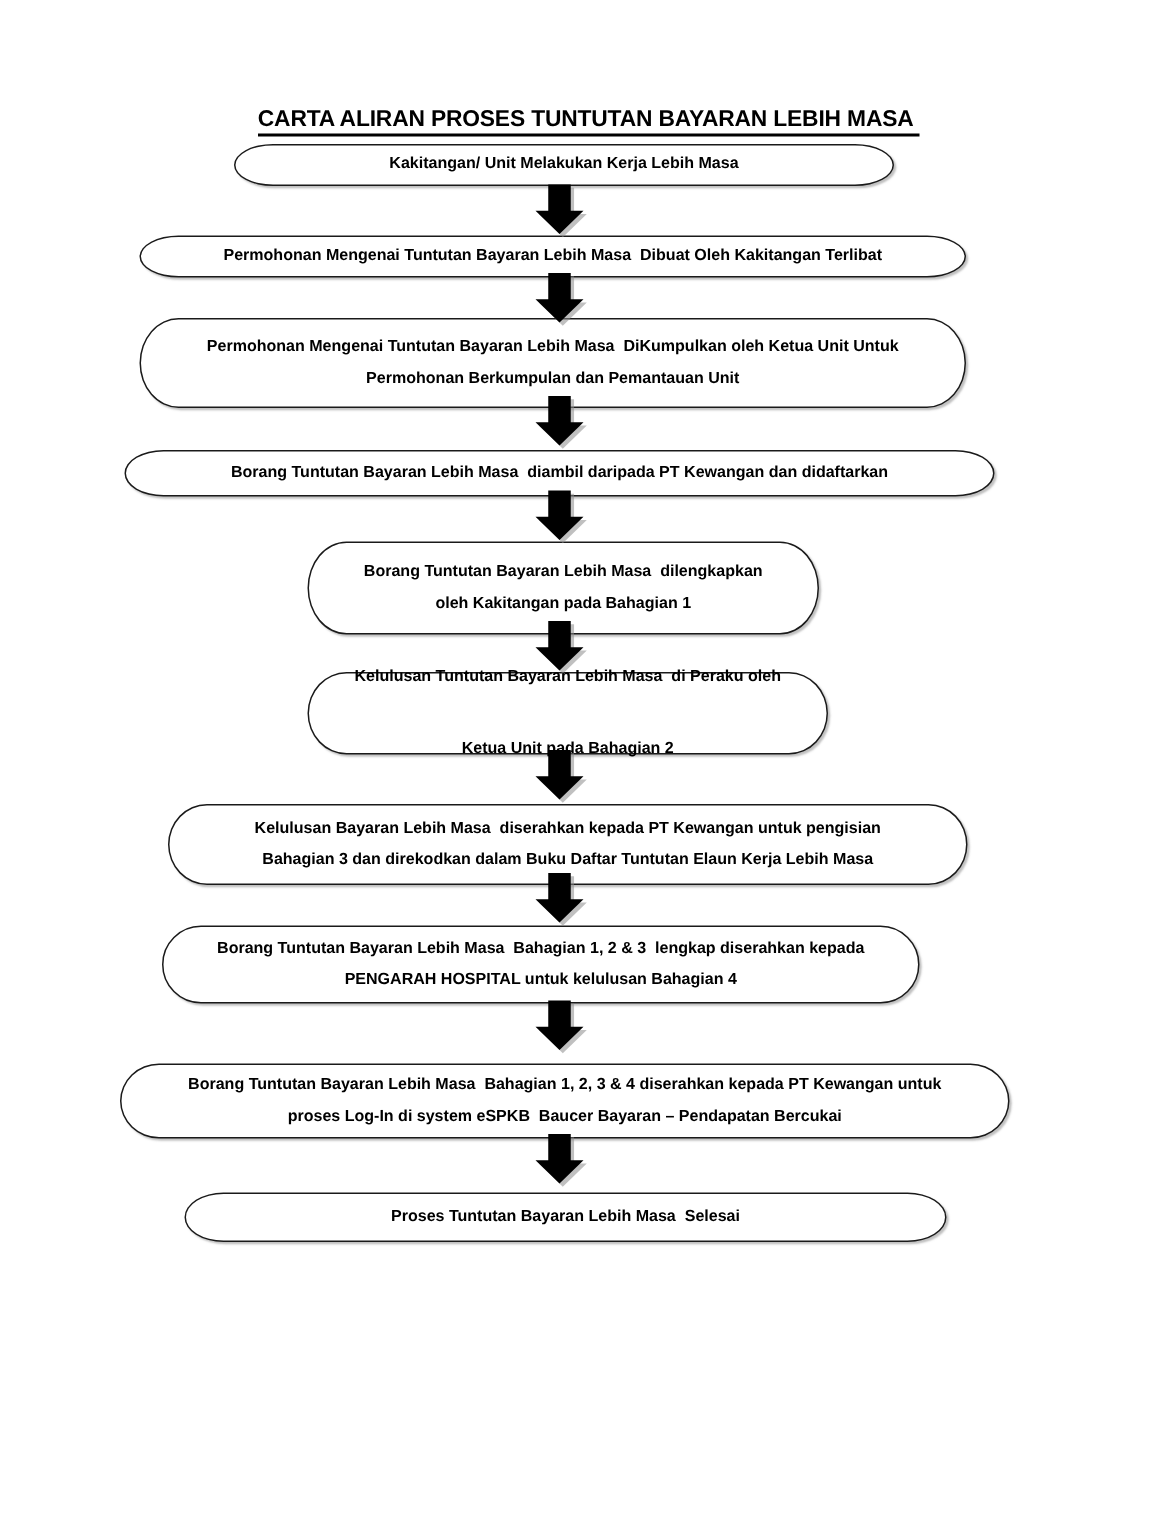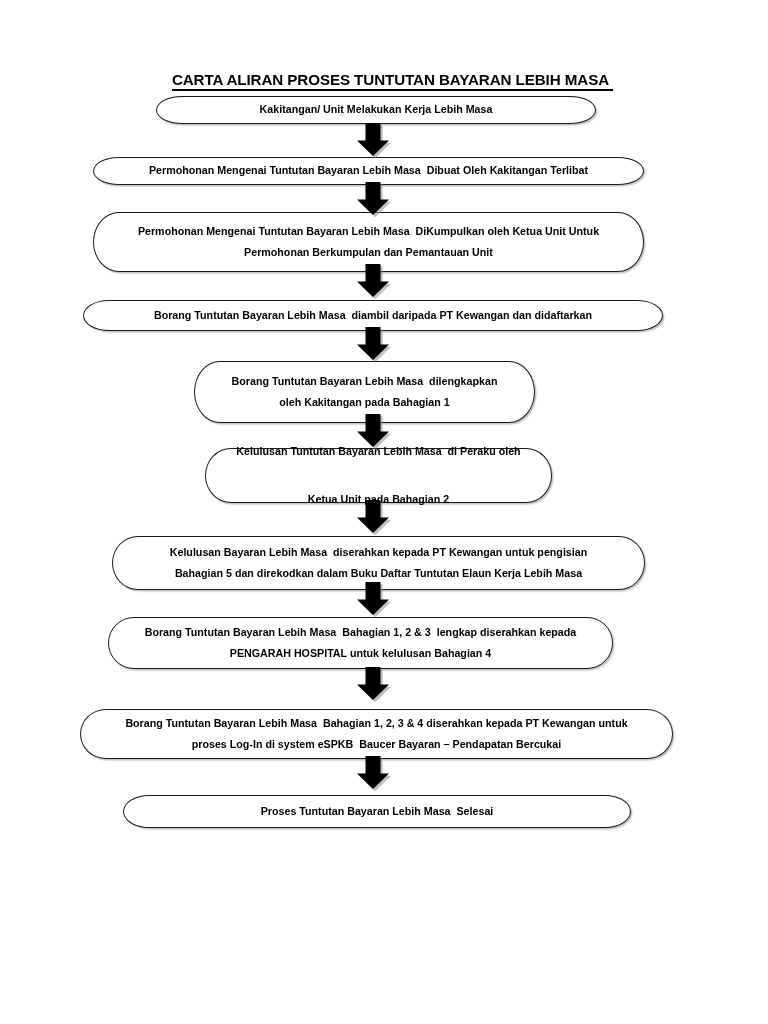--- a/index.html
+++ b/index.html
@@ -88,23 +88,23 @@
 
   <div class="chart-title">
     <span class="underline-wrap">CARTA ALIRAN PROSES TUNTUTAN BAYARAN LEBIH MASA </span>
   </div>
 
   <div id="nodes-layer">
       <div class="node" style="left: 156px; top: 84px; width: 440px; height: 28px;"><span class="line">Kakitangan/ Unit Melakukan Kerja Lebih Masa</span></div>
       <div class="node" style="left: 93px; top: 145px; width: 551px; height: 28px;"><span class="line">Permohonan Mengenai Tuntutan Bayaran Lebih Masa  Dibuat Oleh Kakitangan Terlibat</span></div>
       <div class="node" style="left: 93px; top: 200px; width: 551px; height: 60px;"><span class="line">Permohonan Mengenai Tuntutan Bayaran Lebih Masa  DiKumpulkan oleh Ketua Unit Untuk</span><span class="line">Permohonan Berkumpulan dan Pemantauan Unit</span></div>
       <div class="node" style="left: 83px; top: 288px; width: 580px; height: 31px;"><span class="line">Borang Tuntutan Bayaran Lebih Masa  diambil daripada PT Kewangan dan didaftarkan</span></div>
-      <div class="node" style="left: 194px; top: 349px; width: 341px; height: 62px;"><span class="line">Borang Tuntutan Bayaran Lebih Masa  dilengkapkan</span><span class="line">oleh Kakitangan pada Bahagian 1</span></div>
+      <div class="node" style="left: 205px; top: 349px; width: 341px; height: 62px;"><span class="line">Borang Tuntutan Bayaran Lebih Masa  dilengkapkan</span><span class="line">oleh Kakitangan pada Bahagian 1</span></div>
       <div class="node" style="left: 205px; top: 436px; width: 347px; height: 55px; gap: 28px;"><span class="line">Kelulusan Tuntutan Bayaran Lebih Masa  di Peraku oleh</span><span class="line">Ketua Unit pada Bahagian 2</span></div>
-      <div class="node" style="left: 112px; top: 524px; width: 533px; height: 54px;"><span class="line">Kelulusan Bayaran Lebih Masa  diserahkan kepada PT Kewangan untuk pengisian</span><span class="line">Bahagian 5 dan direkodkan dalam Buku Daftar Tuntutan Elaun Kerja Lebih Masa</span></div>
+      <div class="node" style="left: 112px; top: 524px; width: 533px; height: 54px;"><span class="line">Kelulusan Bayaran Lebih Masa  diserahkan kepada PT Kewangan untuk pengisian</span><span class="line">Bahagian 3 dan direkodkan dalam Buku Daftar Tuntutan Elaun Kerja Lebih Masa</span></div>
       <div class="node" style="left: 108px; top: 605px; width: 505px; height: 52px;"><span class="line">Borang Tuntutan Bayaran Lebih Masa  Bahagian 1, 2 &amp; 3  lengkap diserahkan kepada</span><span class="line">PENGARAH HOSPITAL untuk kelulusan Bahagian 4</span></div>
       <div class="node" style="left: 80px; top: 697px; width: 593px; height: 50px;"><span class="line">Borang Tuntutan Bayaran Lebih Masa  Bahagian 1, 2, 3 &amp; 4 diserahkan kepada PT Kewangan untuk</span><span class="line">proses Log-In di system eSPKB  Baucer Bayaran – Pendapatan Bercukai</span></div>
       <div class="node" style="left: 123px; top: 783px; width: 508px; height: 33px;"><span class="line">Proses Tuntutan Bayaran Lebih Masa  Selesai</span></div>
     </div>
   <div id="arrows-layer">
       <div class="arrow" style="left: 356px; top: 111px;">
         <svg viewBox="0 0 34 38" xmlns="http://www.w3.org/2000/svg">
           <g transform="translate(2.2,2.2)" fill="#8d8d8d" opacity="0.55">
             <path d="M9.5 0 H24.5 V17.5 H33 L17 33 L1 17.5 H9.5 Z"></path>
           </g>

